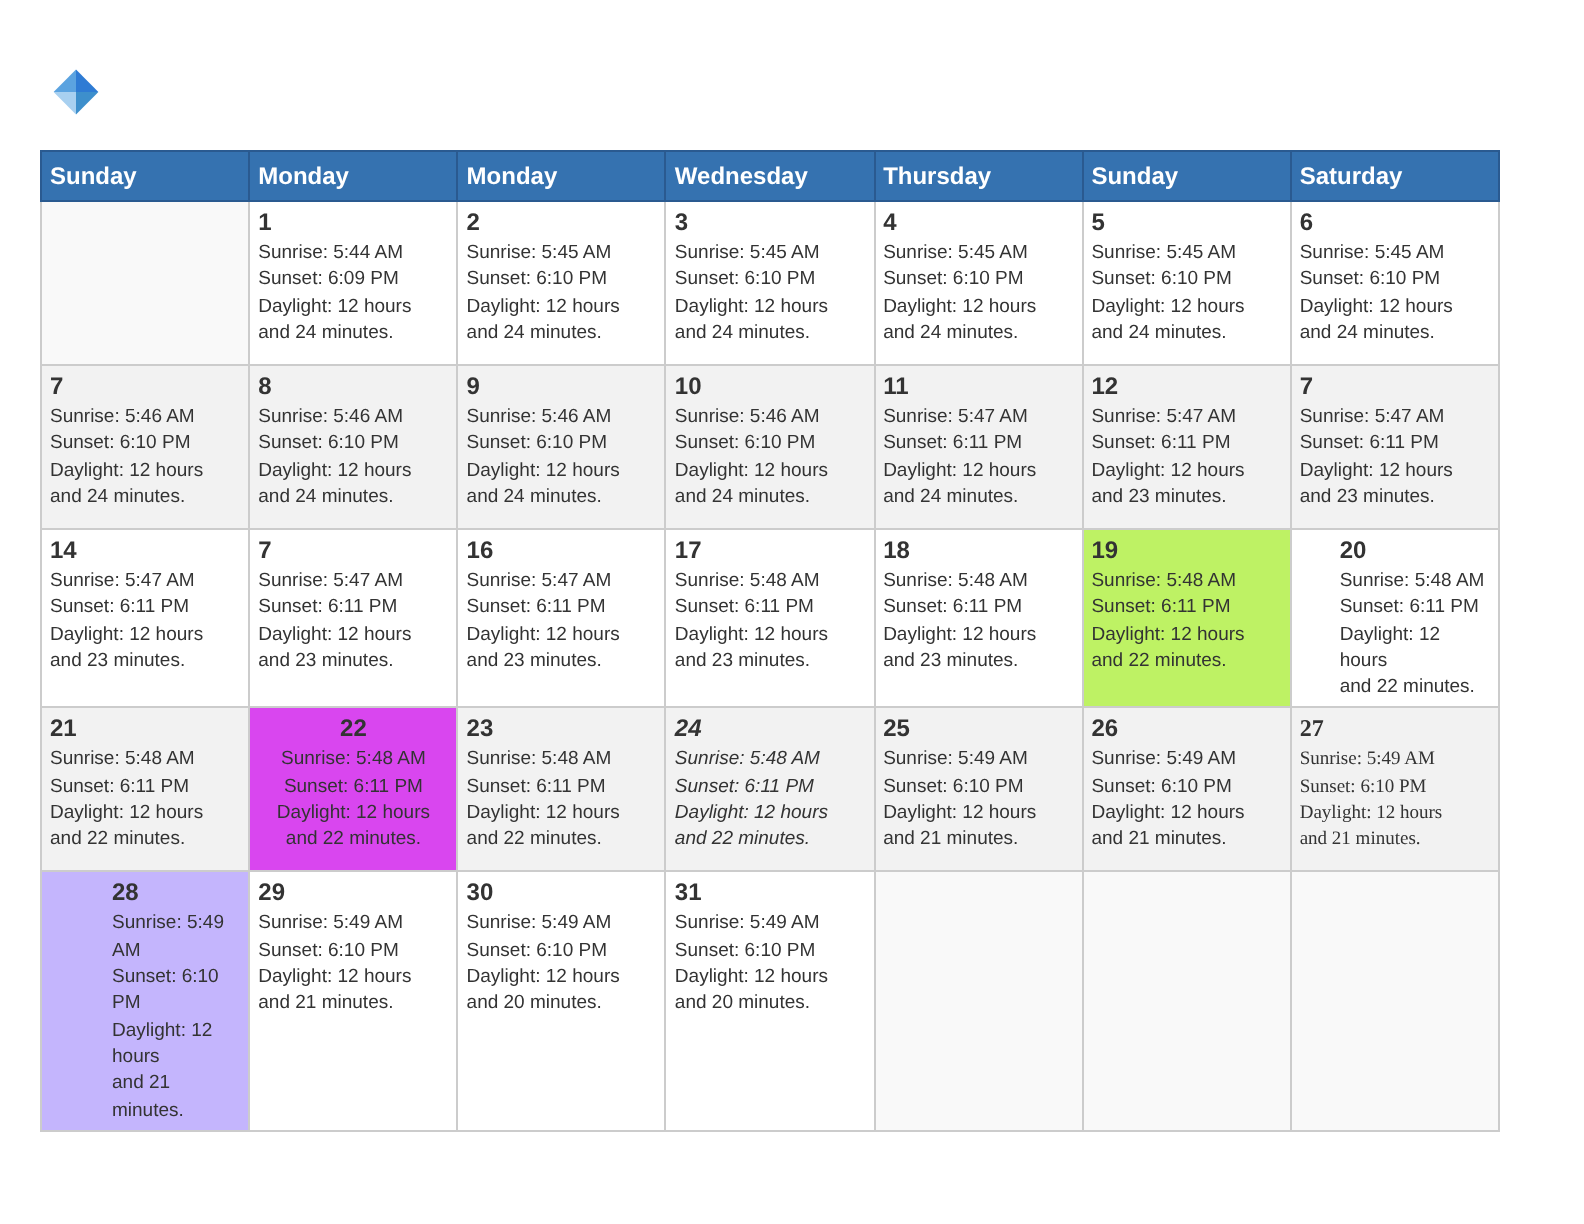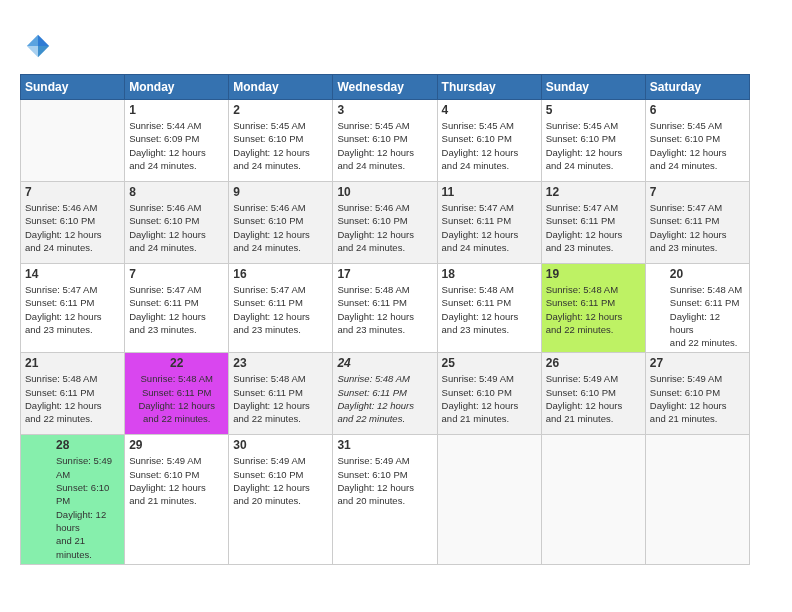--- a/index.html
+++ b/index.html
@@ -326,30 +326,30 @@
 Daylight: 12 hours
 and 21 minutes.</div>
           </td>
           <td style="background: rgb(242, 242, 242);">
             <span class="day-num">26</span>
             <div class="day-info" style="white-space: pre-line;">Sunrise: 5:49 AM
 Sunset: 6:10 PM
 Daylight: 12 hours
 and 21 minutes.</div>
           </td>
-          <td style="background: rgb(242, 242, 242);">
+          <td style="background: rgb(242, 242, 242); font-family: Liberation Serif, serif;">
             <span class="day-num">27</span>
             <div class="day-info" style="white-space: pre-line;">Sunrise: 5:49 AM
 Sunset: 6:10 PM
 Daylight: 12 hours
 and 21 minutes.</div>
           </td>
         </tr>
         <tr>
-          <td style="background: #86efac; padding-left: 35px;">
+          <td style="background: #c4b5fd; padding-left: 35px;">
             <span class="day-num">28</span>
             <div class="day-info" style="white-space: pre-line;">Sunrise: 5:49 AM
 Sunset: 6:10 PM
 Daylight: 12 hours
 and 21 minutes.</div>
           </td>
           <td style="background: rgb(255, 255, 255);">
             <span class="day-num">29</span>
             <div class="day-info" style="white-space: pre-line;">Sunrise: 5:49 AM
 Sunset: 6:10 PM

